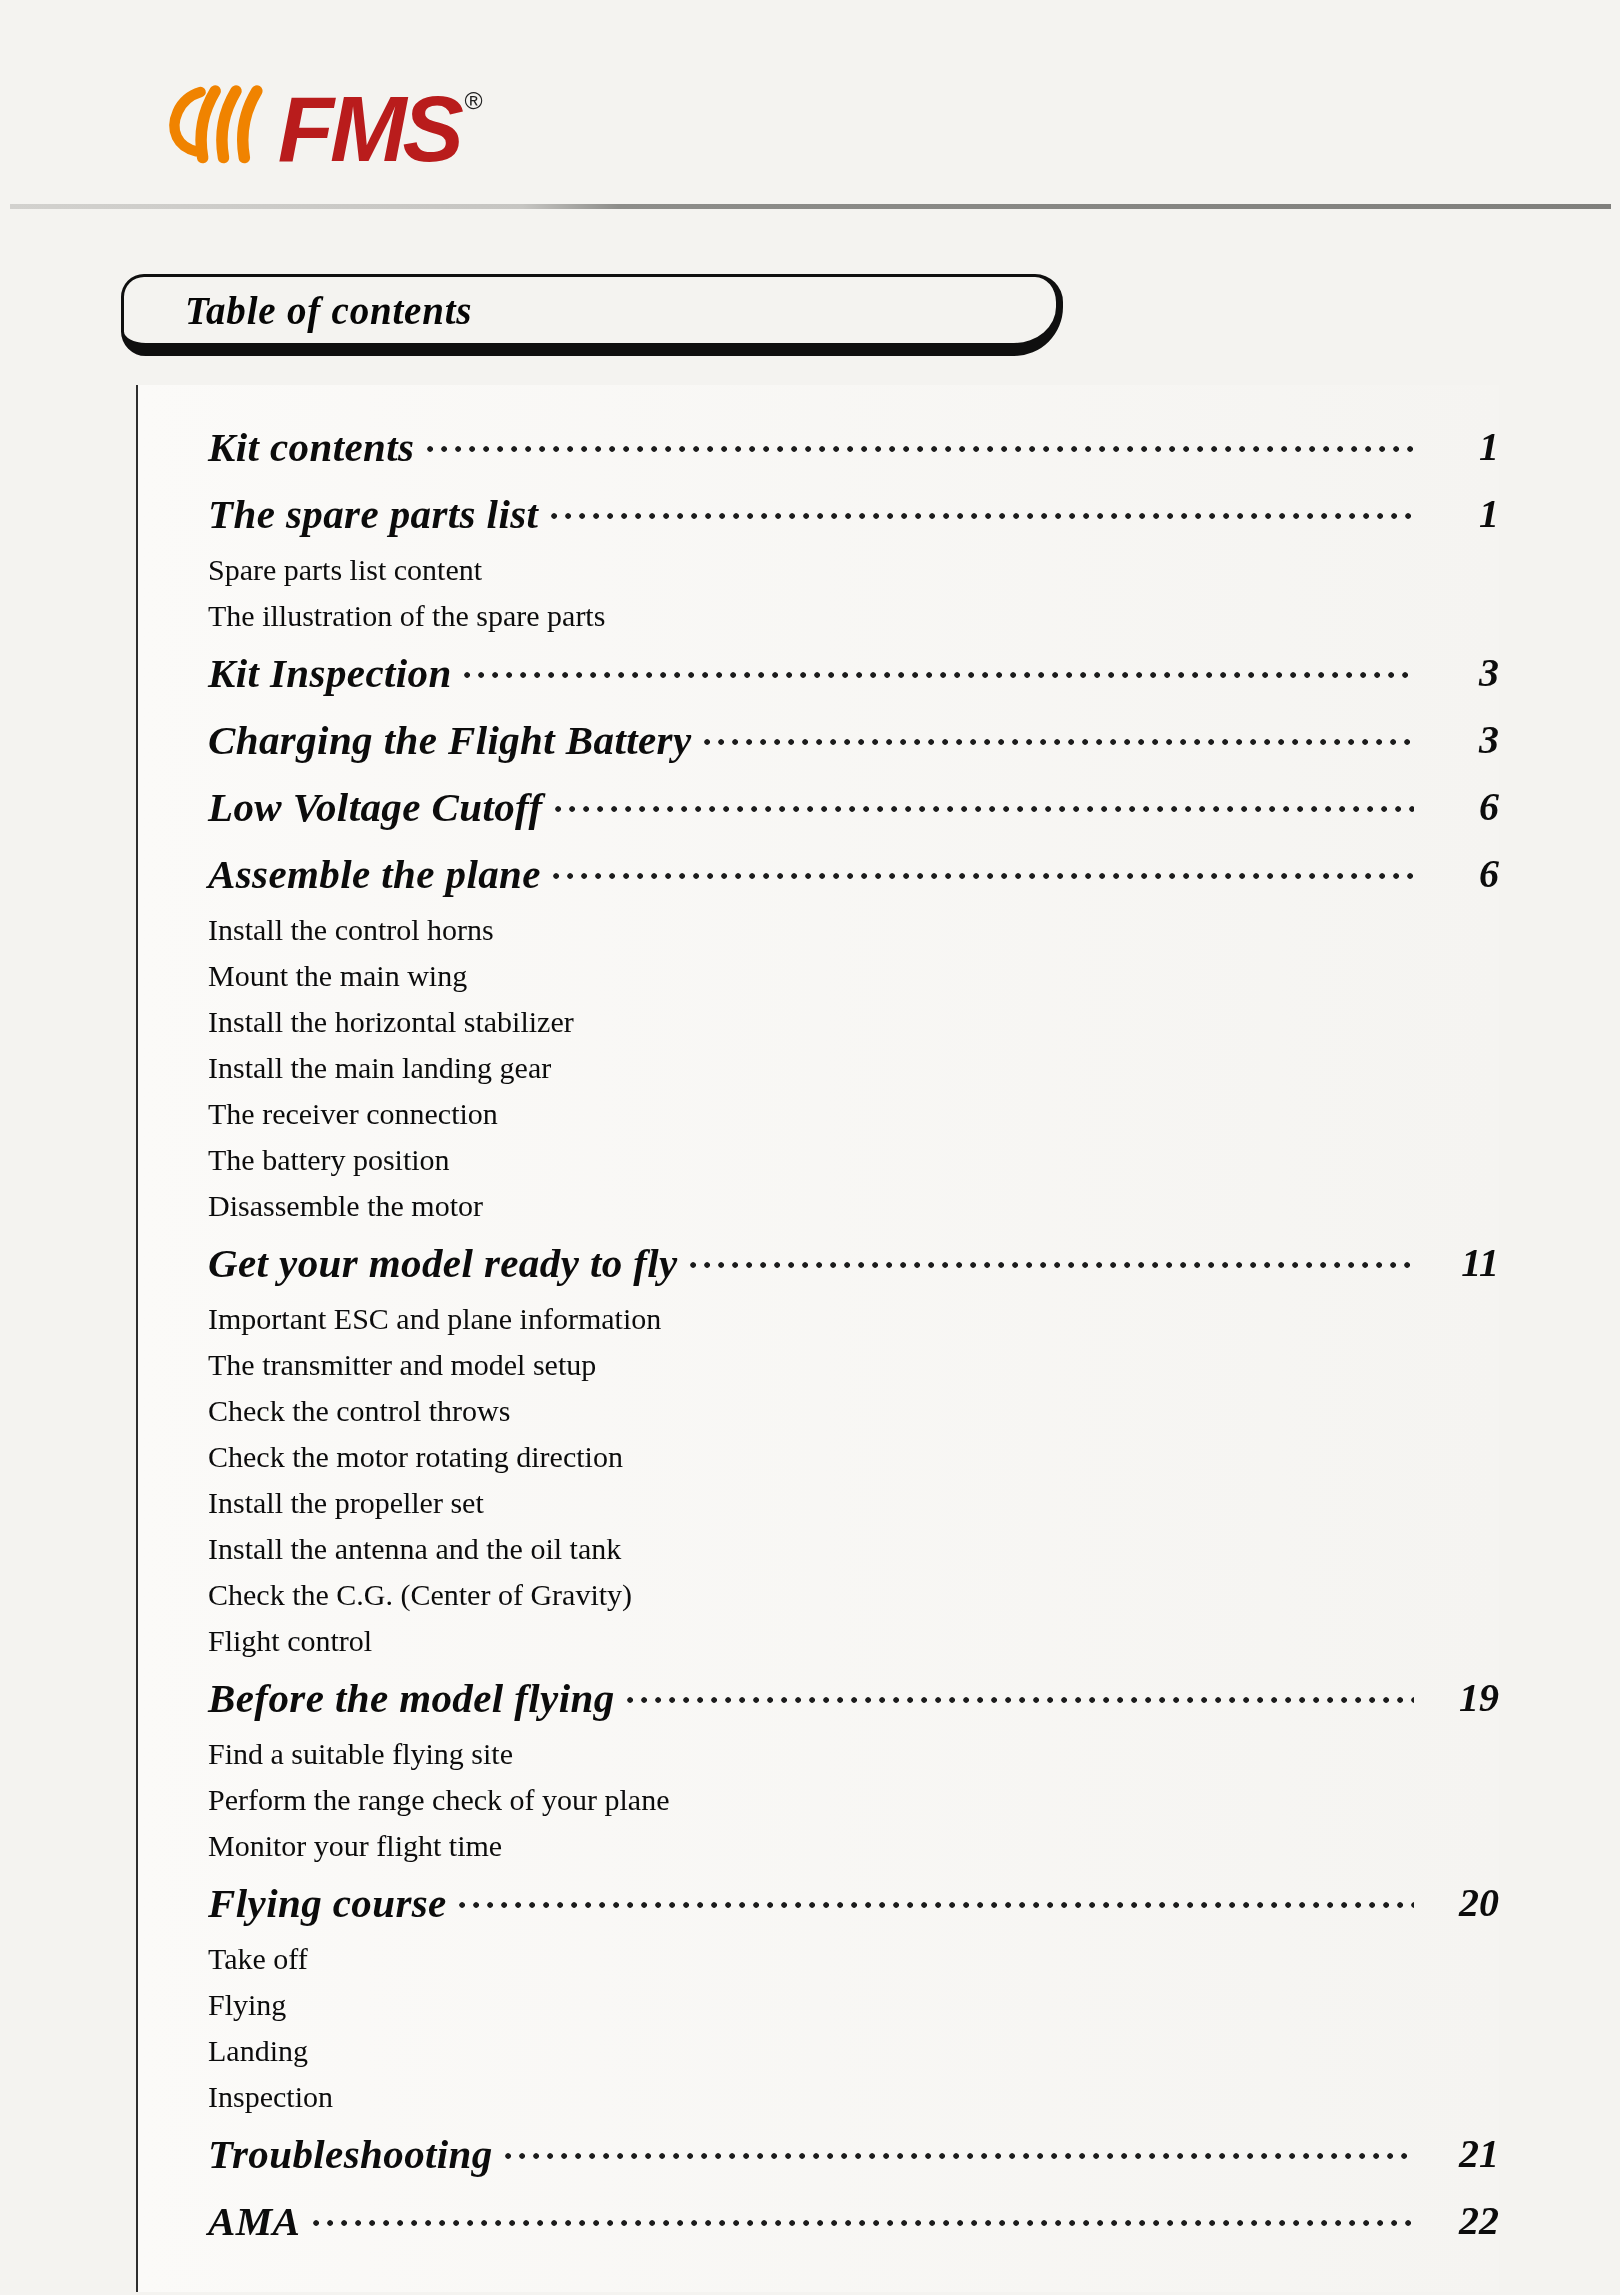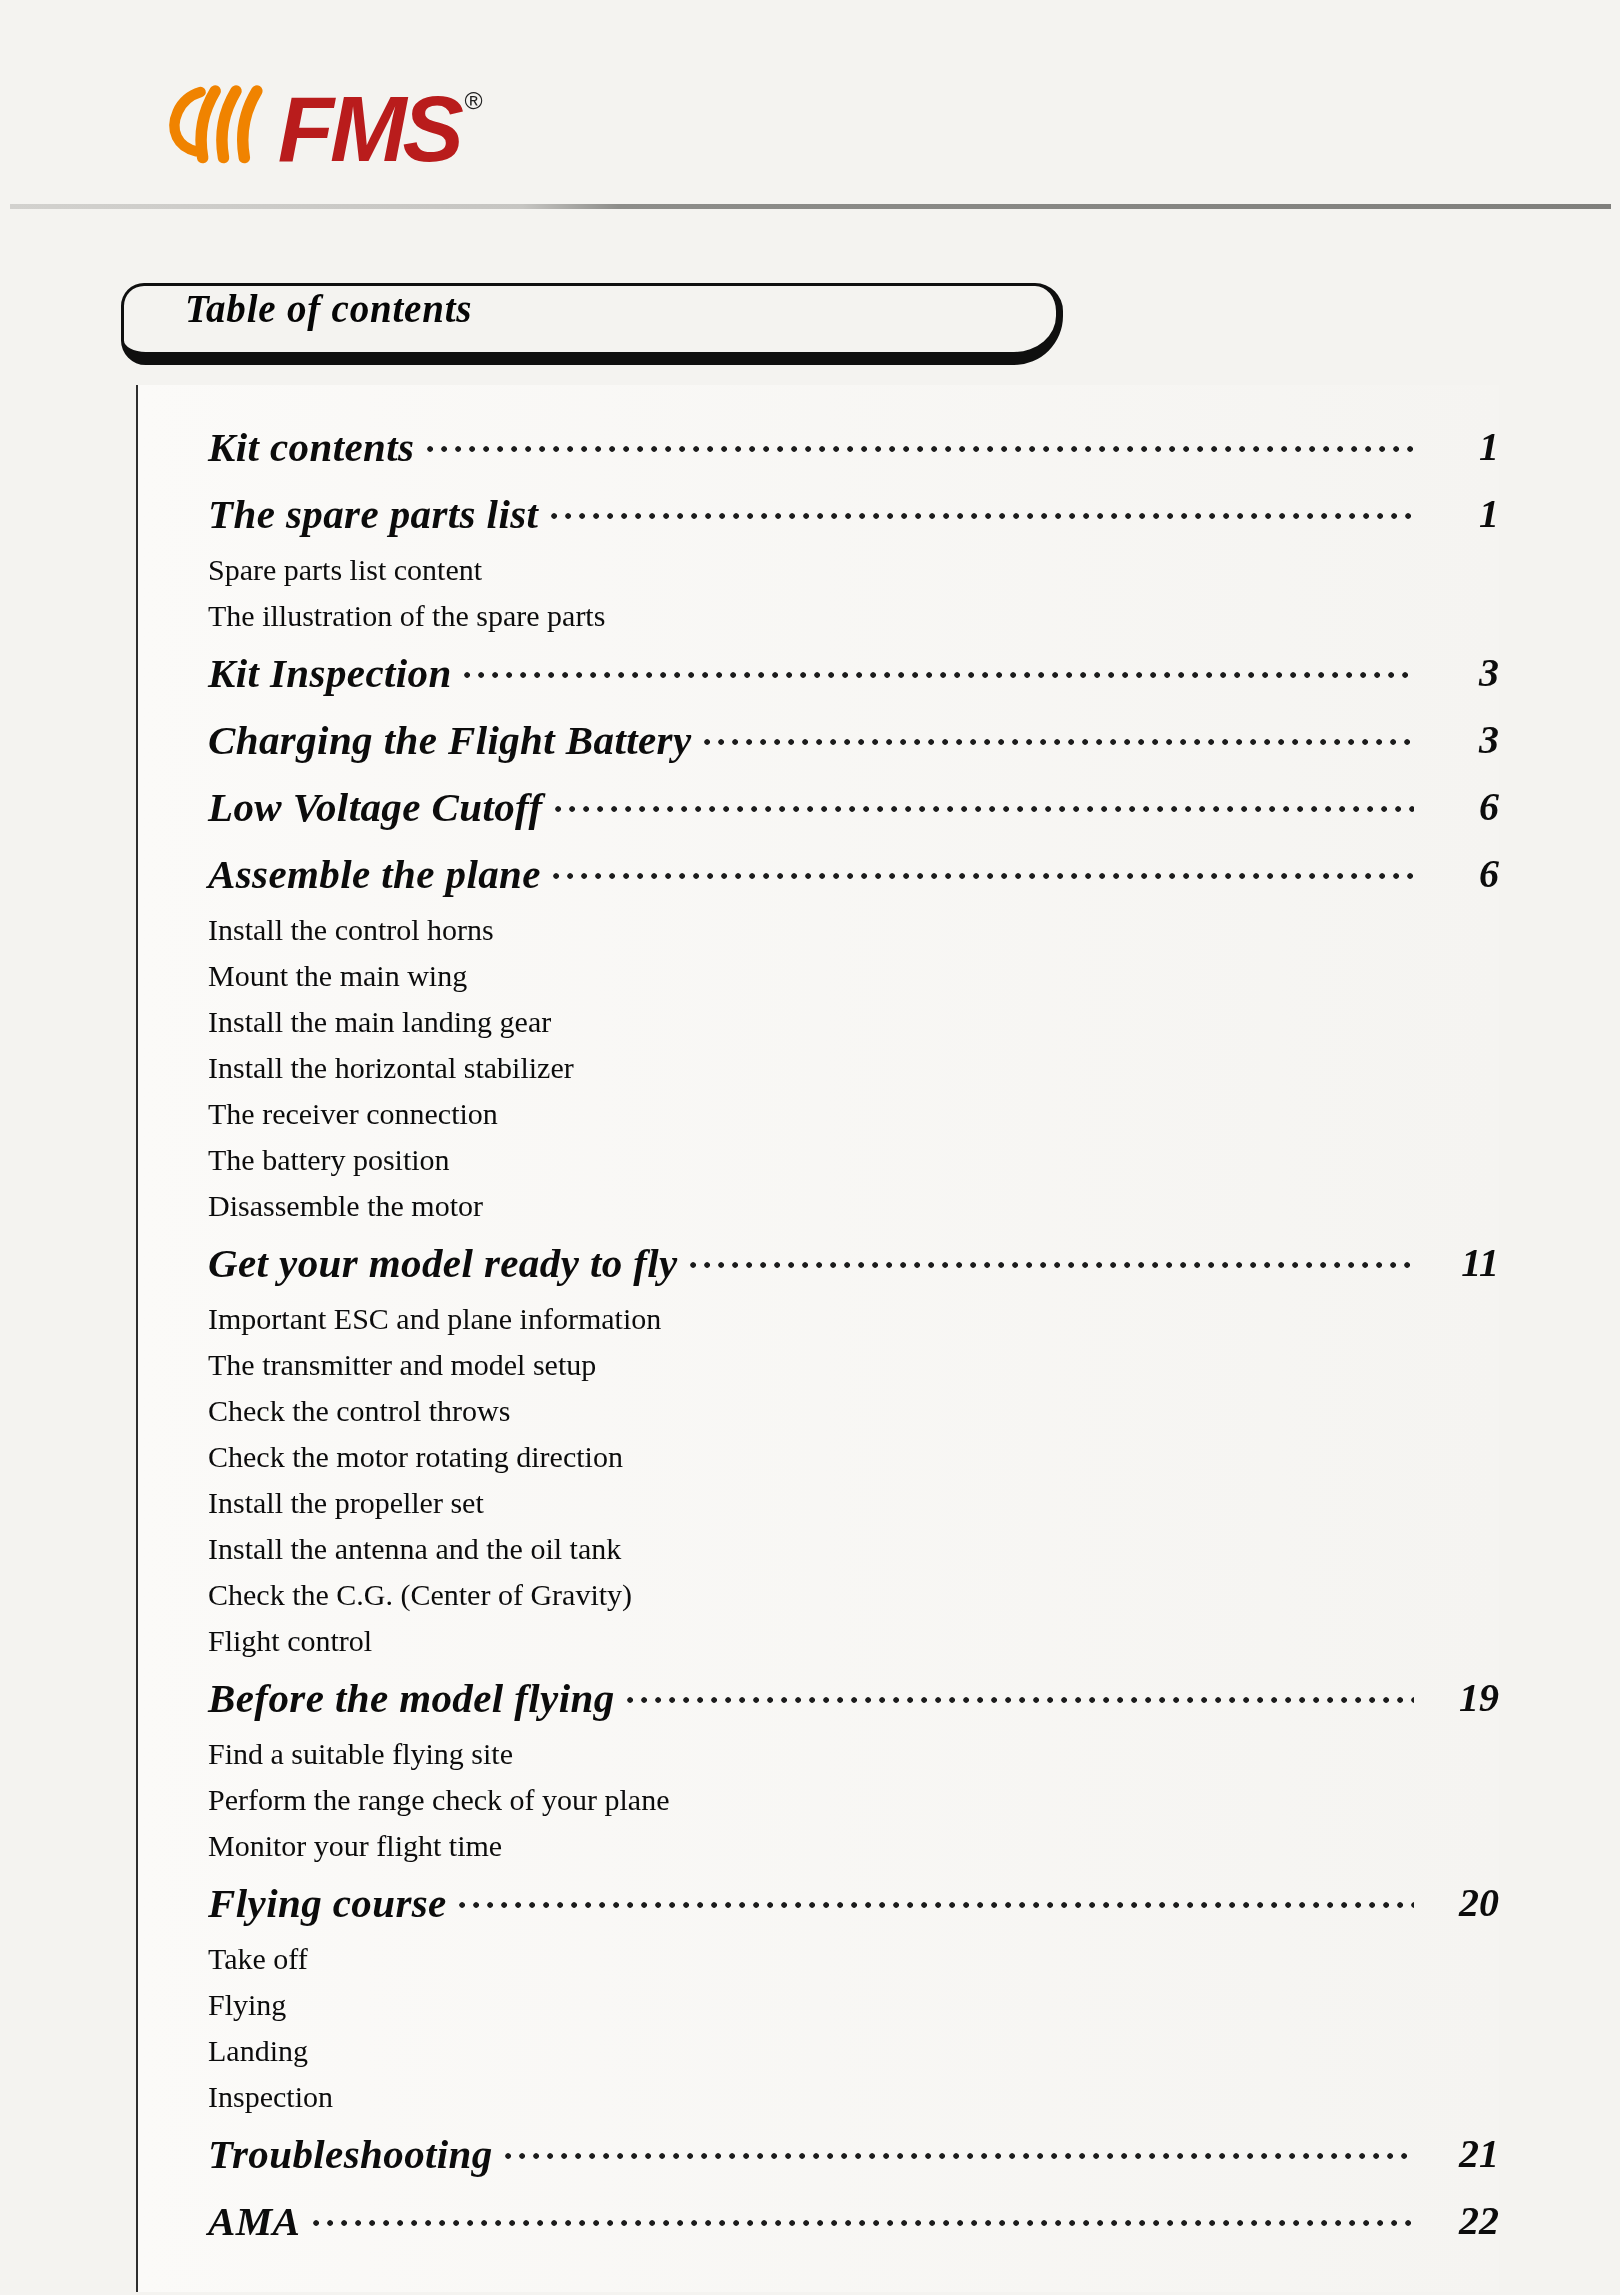--- a/index.html
+++ b/index.html
@@ -54,31 +54,31 @@
     left: 9.8px;
     width: 1601px;
     height: 4.9px;
     background: linear-gradient(to right, #d2d1ce 0%, #c6c5c2 32%, #8d8d8a 38%, #7f7f7c 100%);
   }
 
   
   .toc-title-box {
     position: absolute;
     left: 121px;
-    top: 283px;
+    top: 274px;
     width: 942px;
     height: 82px;
     box-sizing: border-box;
     border-top: 3.3px solid #0f0f0f;
     border-left: 3.3px solid #0f0f0f;
     border-right: 7.4px solid #0f0f0f;
     border-bottom: 13px solid #0f0f0f;
     border-radius: 23px 28px 49px 24.6px;
     display: flex;
-    align-items: flex-start;
+    align-items: center;
     padding-left: 61px;
   }
   .toc-title {
     font-size: 39px;
     font-weight: bold;
     font-style: italic;
     color: #060606;
     letter-spacing: 0.8px;
     white-space: nowrap;
   }
@@ -202,28 +202,28 @@
   </div>
       <div class="row h2">
     <span class="label">Install the control horns</span>
 
   </div>
       <div class="row h2">
     <span class="label">Mount the main wing</span>
 
   </div>
       <div class="row h2">
+    <span class="label">Install the horizontal stabilizer</span>
+
+  </div>
+      <div class="row h2">
     <span class="label">Install the  main landing gear</span>
 
   </div>
       <div class="row h2">
-    <span class="label">Install the horizontal stabilizer</span>
-
-  </div>
-      <div class="row h2">
     <span class="label">The receiver connection</span>
 
   </div>
       <div class="row h2">
     <span class="label">The battery position</span>
 
   </div>
       <div class="row h2">
     <span class="label">Disassemble the motor</span>
 

